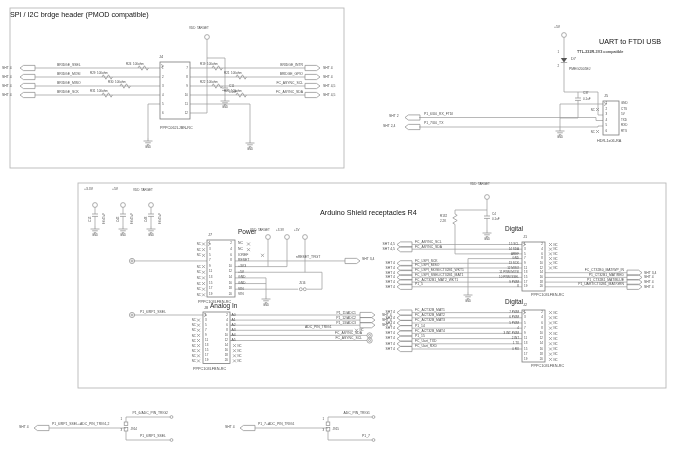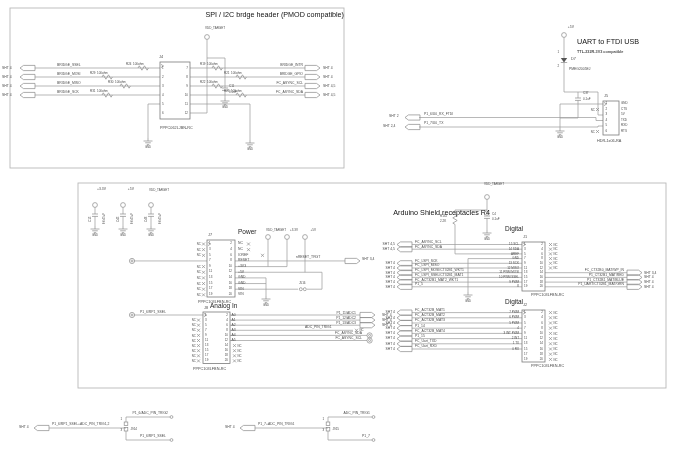--- a/index.html
+++ b/index.html
@@ -1,21 +1,21 @@
 <!DOCTYPE html>
 <html><head>
 <meta charset="utf-8">
 <style>
   html,body{margin:0;padding:0;background:#fff;}
   #page{position:relative;width:673px;height:451px;background:#fff;overflow:hidden;
         font-family:"Liberation Sans",sans-serif;}
   #gfx{position:absolute;left:0;top:0;}
   .lb{position:absolute;color:#4c4c4c;white-space:pre-line;line-height:1.1;
       font-family:"Liberation Sans",sans-serif;}
-  .c{text-align:right}.r{text-align:right}.b{font-weight:bold}
+  .c{text-align:left}.r{text-align:right}.b{font-weight:bold}
   .f2{font-size:3px}.f3{font-size:3.4px}.f35{font-size:3.8px}
   .f6{font-size:6.5px;color:#222}.f7{font-size:7.2px;color:#111}
   .lh9{line-height:9px}.lh55{line-height:5.5px}.lh565{line-height:5.65px}
   .lh51{line-height:5.1px}.lh47{line-height:4.7px}.lh52{line-height:5.2px}
   .rot{transform:rotate(-90deg);transform-origin:left top;}
   .sp span+span{margin-left:1.5px}
   .w{stroke:#9a9a9a;fill:none;stroke-width:.7}
   .sym{stroke:#8a8a8a;fill:none;stroke-width:.7}
   .bx{stroke:#7a7a7a;fill:#fff;stroke-width:.8}
   .frame{stroke:#b8b8b8;fill:none;stroke-width:.9}
@@ -300,21 +300,21 @@
 6</div>
 <div class="lb f2 lh9 r" style="left:174px;top:63.5px;width:14px">7
 8
 9
 10
 11
 12</div>
 <div class="lb f2" style="left:229px;top:84.5px">C11</div>
 <div class="lb f2" style="left:229px;top:91px">0.1uF</div>
 
-<div class="lb f7" style="left:577px;top:38px">UART to FTDI USB</div>
+<div class="lb f7" style="left:599px;top:38px">UART to FTDI USB</div>
 <div class="lb f35 b" style="left:577px;top:50px">TTL-232R-3V3 compatible</div>
 <div class="lb f3 c" style="left:554px;top:26px;width:20px">+5V</div>
 <div class="lb f2" style="left:557.5px;top:51px">1</div>
 <div class="lb f2" style="left:557.5px;top:64.5px">2</div>
 <div class="lb f35" style="left:571px;top:56.5px">D7</div>
 <div class="lb f3" style="left:569px;top:67.5px">PMEG2005EJ</div>
 <div class="lb f2" style="left:583px;top:92px">C37</div>
 <div class="lb f2" style="left:583px;top:97.5px">0.1uF</div>
 <div class="lb f3" style="left:389px;top:115px">SHT 2</div>
 <div class="lb f3" style="left:424px;top:112.8px">P1_6/U0_RX_FTDI</div>

